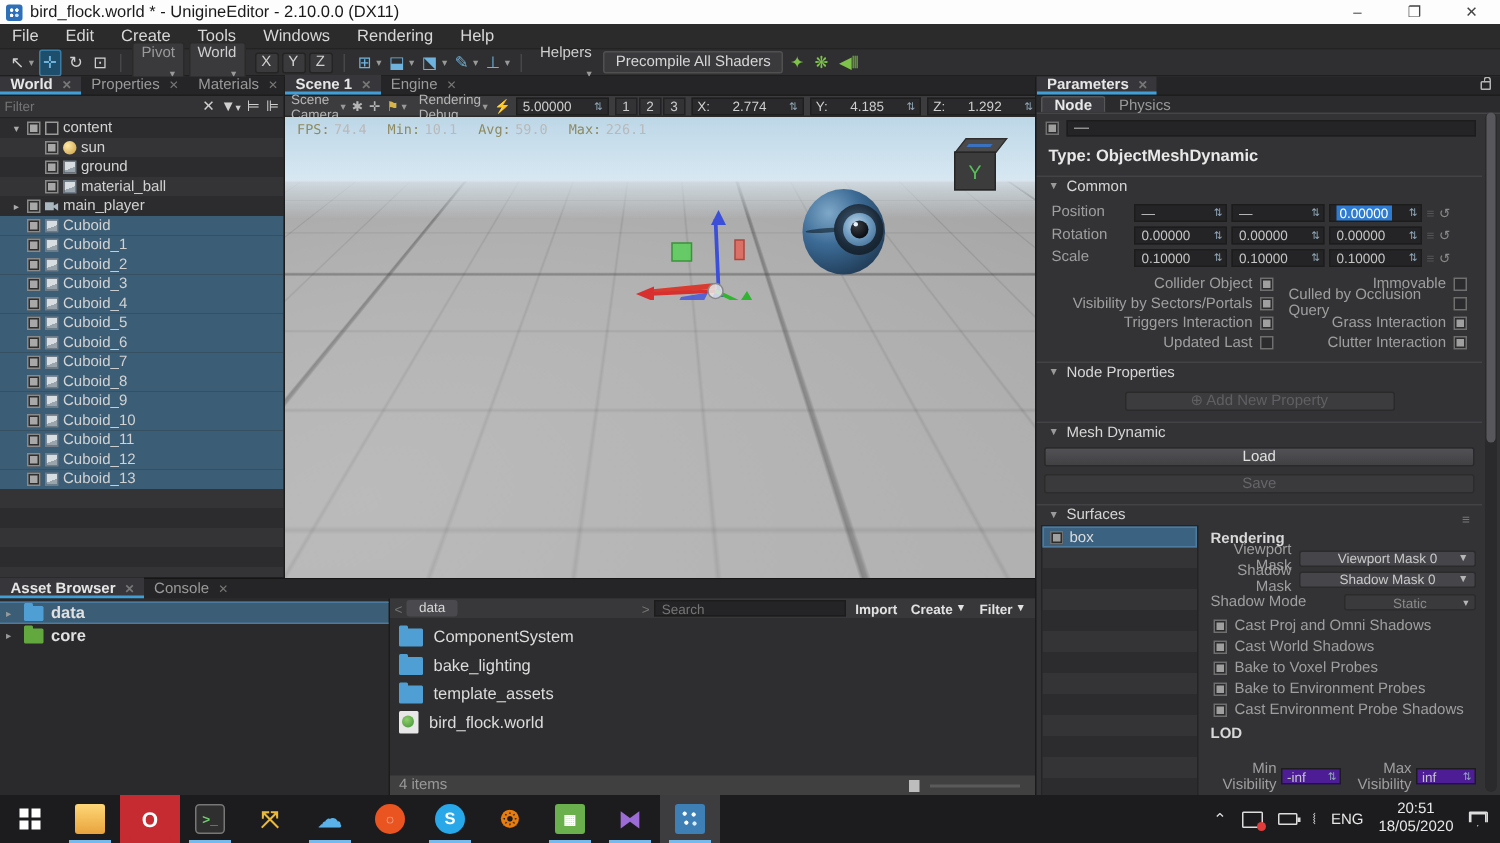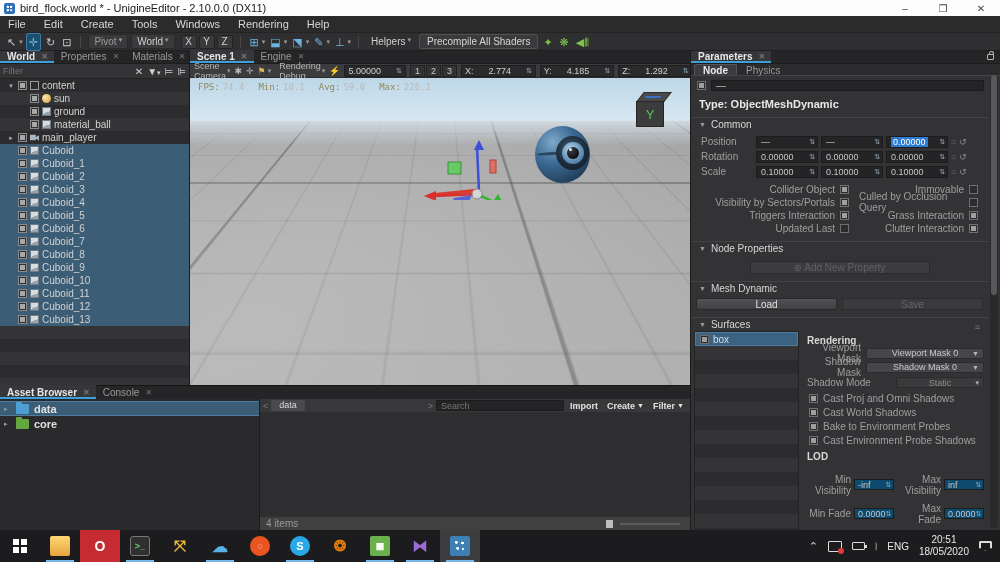--- a/index.html
+++ b/index.html
@@ -24,21 +24,21 @@
   .menu-item { color:#d8d8d8; font-size:11px; }
 
   
   .toolbar { position:absolute; left:0; top:33px; width:1000px; height:18px; background:#2f2f31; border-bottom:1px solid #1f1f1f; display:flex; align-items:center; gap:3px; padding-left:5px; }
   .tb-ico { color:#cfcfcf; font-size:11px; padding:0 2px; line-height:16px; }
   .tb-ico.blue { color:#6db3dd; }
   .tb-ico.green { color:#7ec24a; }
   .tb-ico.active { background:#1d4e6b; border:1px solid #3a7ca6; border-radius:2px; }
   .tb-dd { font-size:7px; color:#999; margin-left:-2px; }
   .tb-sep { width:1px; height:12px; background:#474747; margin:0 4px; }
-  .tb-chip { background:#3a3a3d; border:1px solid #2a2a2a; border-radius:2px; color:#9a9a9a; font-size:10px; padding:1px 5px; display:flex; gap:4px; align-items:flex-start; }
+  .tb-chip { background:#3a3a3d; border:1px solid #2a2a2a; border-radius:2px; color:#9a9a9a; font-size:10px; padding:1px 5px; display:flex; gap:4px; align-items:flex-end;flex-direction:column; }
   .tb-chip.lit { color:#cfcfcf; }
   .tb-axis { width:16px; height:14px; background:#3a3a3d; border:1px solid #242424; border-radius:2px; color:#d0d0d0; display:flex; align-items:center; justify-content:center; font-size:10px; }
   .tb-btn { background:#3a3a3d; border:1px solid #505050; border-radius:2px; color:#d6d6d6; font-size:10px; padding:1px 7px; }
 
   
   .panel-tabs { display:flex; align-items:flex-end; background:#252527; height:13px; border-bottom:1px solid #1d1d1d; }
   .ptab { padding:1px 6px 1px 7px; color:#9a9a9a; font-size:10px; display:flex; gap:6px; align-items:center; height:13px; }
   .ptab .x { color:#777; font-size:8px; }
   .ptab.on { background:#37373b; color:#e6e6e6; font-weight:bold; box-shadow:inset 0 -2px 0 #3f9fd8; }
 
@@ -126,41 +126,41 @@
   .prow .plabel { width:52px; color:#9f9f9f; }
   .pfield { width:62px; height:12px; background:#242426; border:1px solid #1c1c1c; display:flex; align-items:center; justify-content:space-between; padding:0 2px 0 4px; color:#c6c6c6; }
   .pfield .val { font-size:9px; }
   .pfield .val.hl { background:#2e7bd2; color:#fff; padding:0 2px; }
   .picon { color:#8a8a8a; font-size:9px; } .picon.dim { color:#555; }
   .flags { display:grid; grid-template-columns:168px 1fr; margin-top:4px; row-gap:1px; }
   .flag { display:flex; align-items:center; justify-content:flex-end; gap:5px; height:12px; padding-right:10px; color:#9f9f9f; }
   .cbx { width:9px; height:9px; border:1px solid #6f6f6f; background:#2c2c2e; position:relative; flex:none; }
   .cbx.on::after { content:""; position:absolute; inset:1px; background:#9f9f9f; }
   .btn-wide { display:block; margin:6px auto 2px; width:180px; height:13px; background:#3c3c3f; border:1px solid #2a2a2a; color:#606063; font-size:10px; text-align:center; line-height:12px; border-radius:2px; }
-  .ls-row { display:flex; gap:5px; margin:3px 5px 0 5px; }
+  .ls-row { display:flex; gap:5px; margin:3px 5px 0 5px;flex-direction:column; }
   .btn { flex:1; height:12px; border-radius:2px; text-align:center; line-height:11px; font-size:10px; }
   .btn.en { background:linear-gradient(#525256,#414144); border:1px solid #2a2a2a; color:#e0e0e0; }
   .btn.dis { background:#3a3a3d; border:1px solid #2c2c2c; color:#66666a; }
   .surf-head { position:relative; }
   .surf-head .lines { position:absolute; right:8px; top:4px; color:#777; font-size:9px; }
   .surfbody { position:absolute; left:3px; top:0; right:0; bottom:0; display:flex; }
   .surflist { width:105px; background:repeating-linear-gradient(to bottom,#2c2c2e 0 14px,#343437 14px 28px); border:1px solid #242426; }
   .srow { height:14px; display:flex; align-items:center; gap:4px; padding-left:4px; color:#dcdcdc; font-size:10px; }
   .srow.sel { background:#3b6280; border:1px solid #4d7ba0; }
   .surfprops { flex:1; padding:2px 4px 0 8px; overflow:hidden; }
   .grp-title { color:#d8d8d8; font-size:10px; font-weight:bold; margin-top:2px; }
   .mrow { display:flex; align-items:center; height:14px; gap:5px; }
   .mrow .ml { flex:1; text-align:right; color:#9f9f9f; }
   .dd { width:118px; height:11px; background:#46464a; border:1px solid #2b2b2b; border-radius:2px; color:#c9c9c9; display:flex; align-items:center; justify-content:center; gap:6px; font-size:9px; position:relative; }
   .dd .caret { position:absolute; right:4px; font-size:7px; color:#b5b5b5; }
   .dd.dim { background:#3a3a3d; color:#8a8a8a; }
   .fcheck { display:flex; align-items:center; gap:5px; height:14px; color:#9f9f9f; padding-left:2px; }
   .lodrow { display:flex; align-items:center; height:13px; gap:3px;margin-top:16px; }
   .lodrow .ll { flex:1; text-align:right; color:#9f9f9f; }
-  .lfield { width:40px; height:11px; background:#0c4a6e; border:1px solid #1c1c1c; display:flex; align-items:center; justify-content:space-between; padding:0 2px 0 3px; color:#c6c6c6; font-size:9px; }
+  .lfield { width:40px; height:11px; background:#4c1d95; border:1px solid #1c1c1c; display:flex; align-items:center; justify-content:space-between; padding:0 2px 0 3px; color:#c6c6c6; font-size:9px; }
 
   
   .assets-tabs { position:absolute; left:0; top:385px; width:690px; height:14px; background:#252527; border-top:1px solid #161616; display:flex; align-items:flex-end; }
   .assets-tabs .ptab { height:14px; }
   .atree { position:absolute; left:0; top:399px; width:260px; height:131px; background:#2a2a2c; border-right:1px solid #1c1c1c; padding-top:2px; }
   .arow { height:15px; display:flex; align-items:center; gap:5px; padding-left:4px; }
   .arow.sel { background:#3b5d75; border-top:1px solid #4d7ba0; border-bottom:1px solid #4d7ba0; }
   .aexp { width:7px; color:#999; font-size:7px; }
   .fold { width:13px; height:10px; border-radius:1px; position:relative; flex:none; }
   .fold::before { content:""; position:absolute; left:0; top:-2px; width:6px; height:3px; border-radius:1px 1px 0 0; background:inherit; }
@@ -748,20 +748,24 @@
                 <div class="fcheck">
                   <span class="cbx on"></span>
                   <span>Cast Proj and Omni Shadows</span>
                 </div>
 
                 <div class="fcheck">
                   <span class="cbx on"></span>
                   <span>Cast World Shadows</span>
                 </div>
 
+                <div class="fcheck">
+                  <span class="cbx on"></span>
+                  <span>Bake to Voxel Probes</span>
+                </div>
 
                 <div class="fcheck">
                   <span class="cbx on"></span>
                   <span>Bake to Environment Probes</span>
                 </div>
 
                 <div class="fcheck">
                   <span class="cbx on"></span>
                   <span>Cast Environment Probe Shadows</span>
                 </div>
@@ -853,20 +857,42 @@
       <span class="fbtn">Import</span>
       <span class="fbtn">
           <span>Create</span>
           <span class="caret">▼</span>
         </span>
       <span class="fbtn">
           <span>Filter</span>
           <span class="caret">▼</span>
         </span>
     </div>
+    <div class="flist">
+
+        <div class="frow">
+          <span class="fico fold big ic-folder-blue"></span>
+          <span class="fname">ComponentSystem</span>
+        </div>
+
+        <div class="frow">
+          <span class="fico fold big ic-folder-blue"></span>
+          <span class="fname">bake_lighting</span>
+        </div>
+
+        <div class="frow">
+          <span class="fico fold big ic-folder-blue"></span>
+          <span class="fname">template_assets</span>
+        </div>
+
+        <div class="frow">
+          <span class="fico ic-world-file"></span>
+          <span class="fname">bird_flock.world</span>
+        </div>
+      </div>
     <div class="files-status">
       <span>4 items</span>
       <div class="zoomslider">
           <div class="zoomthumb"></div>
         </div>
     </div>
   </div>
 
   <div class="taskbar">
     <div class="tb-cell">

